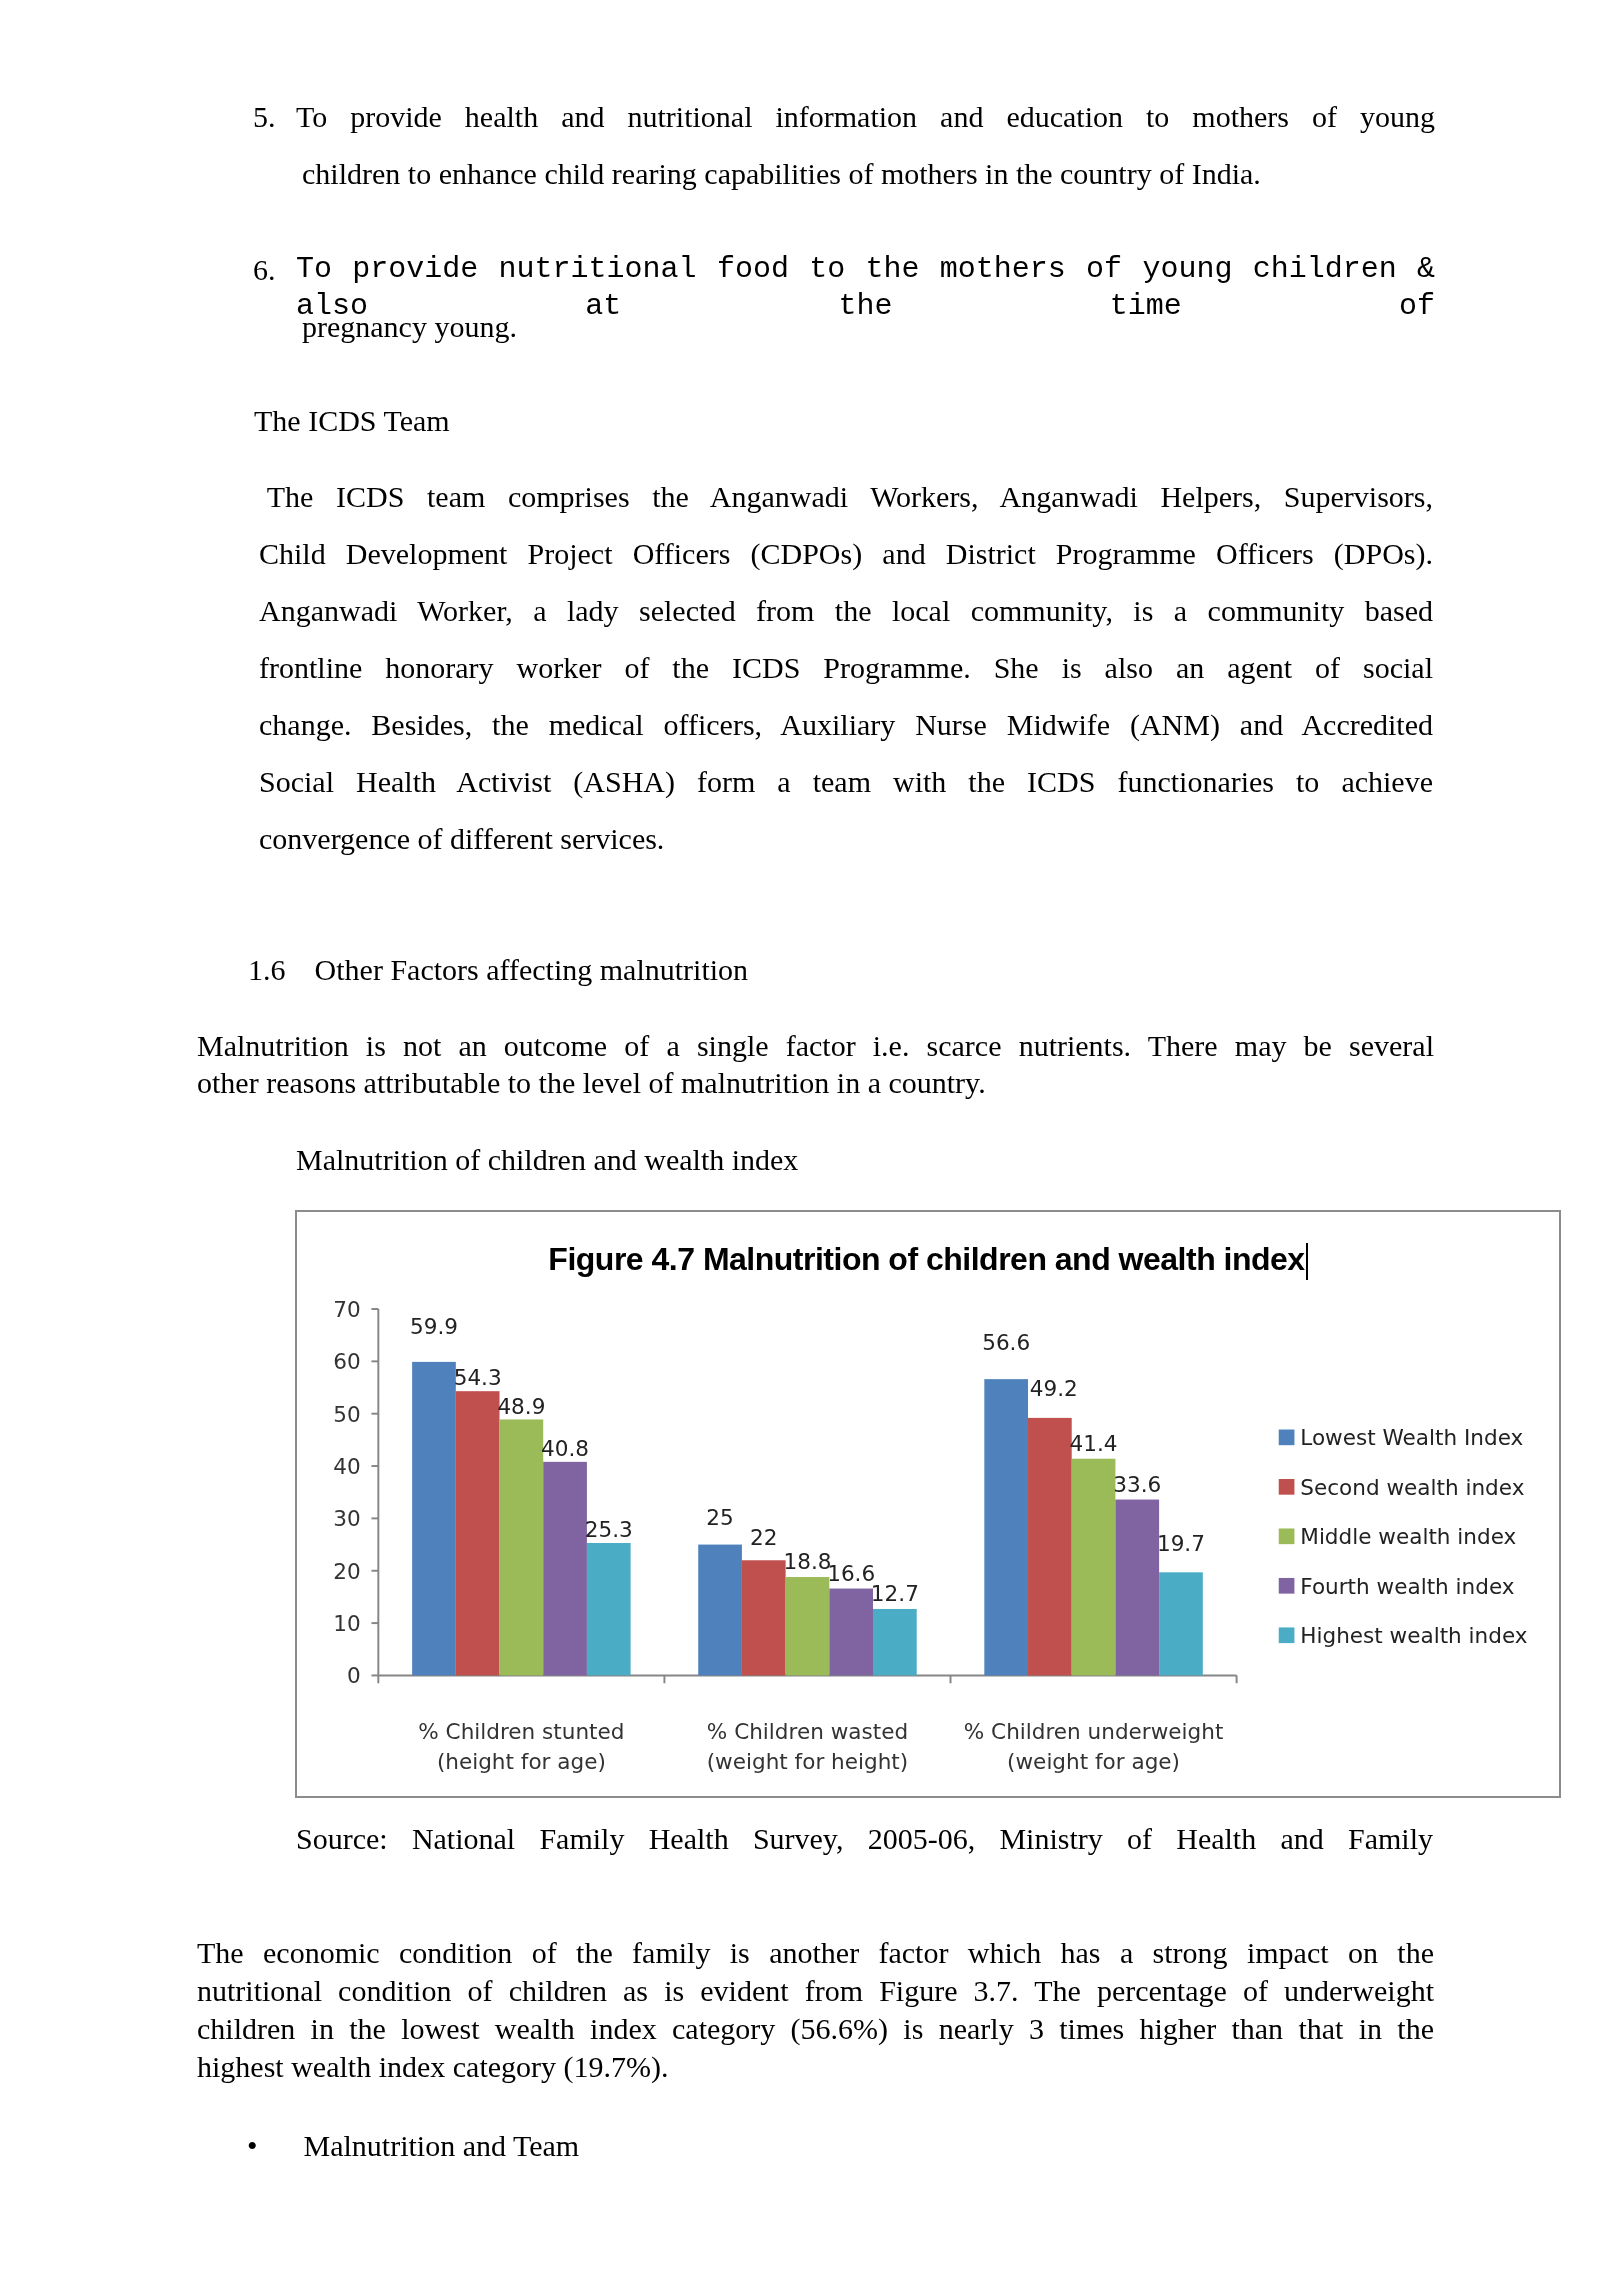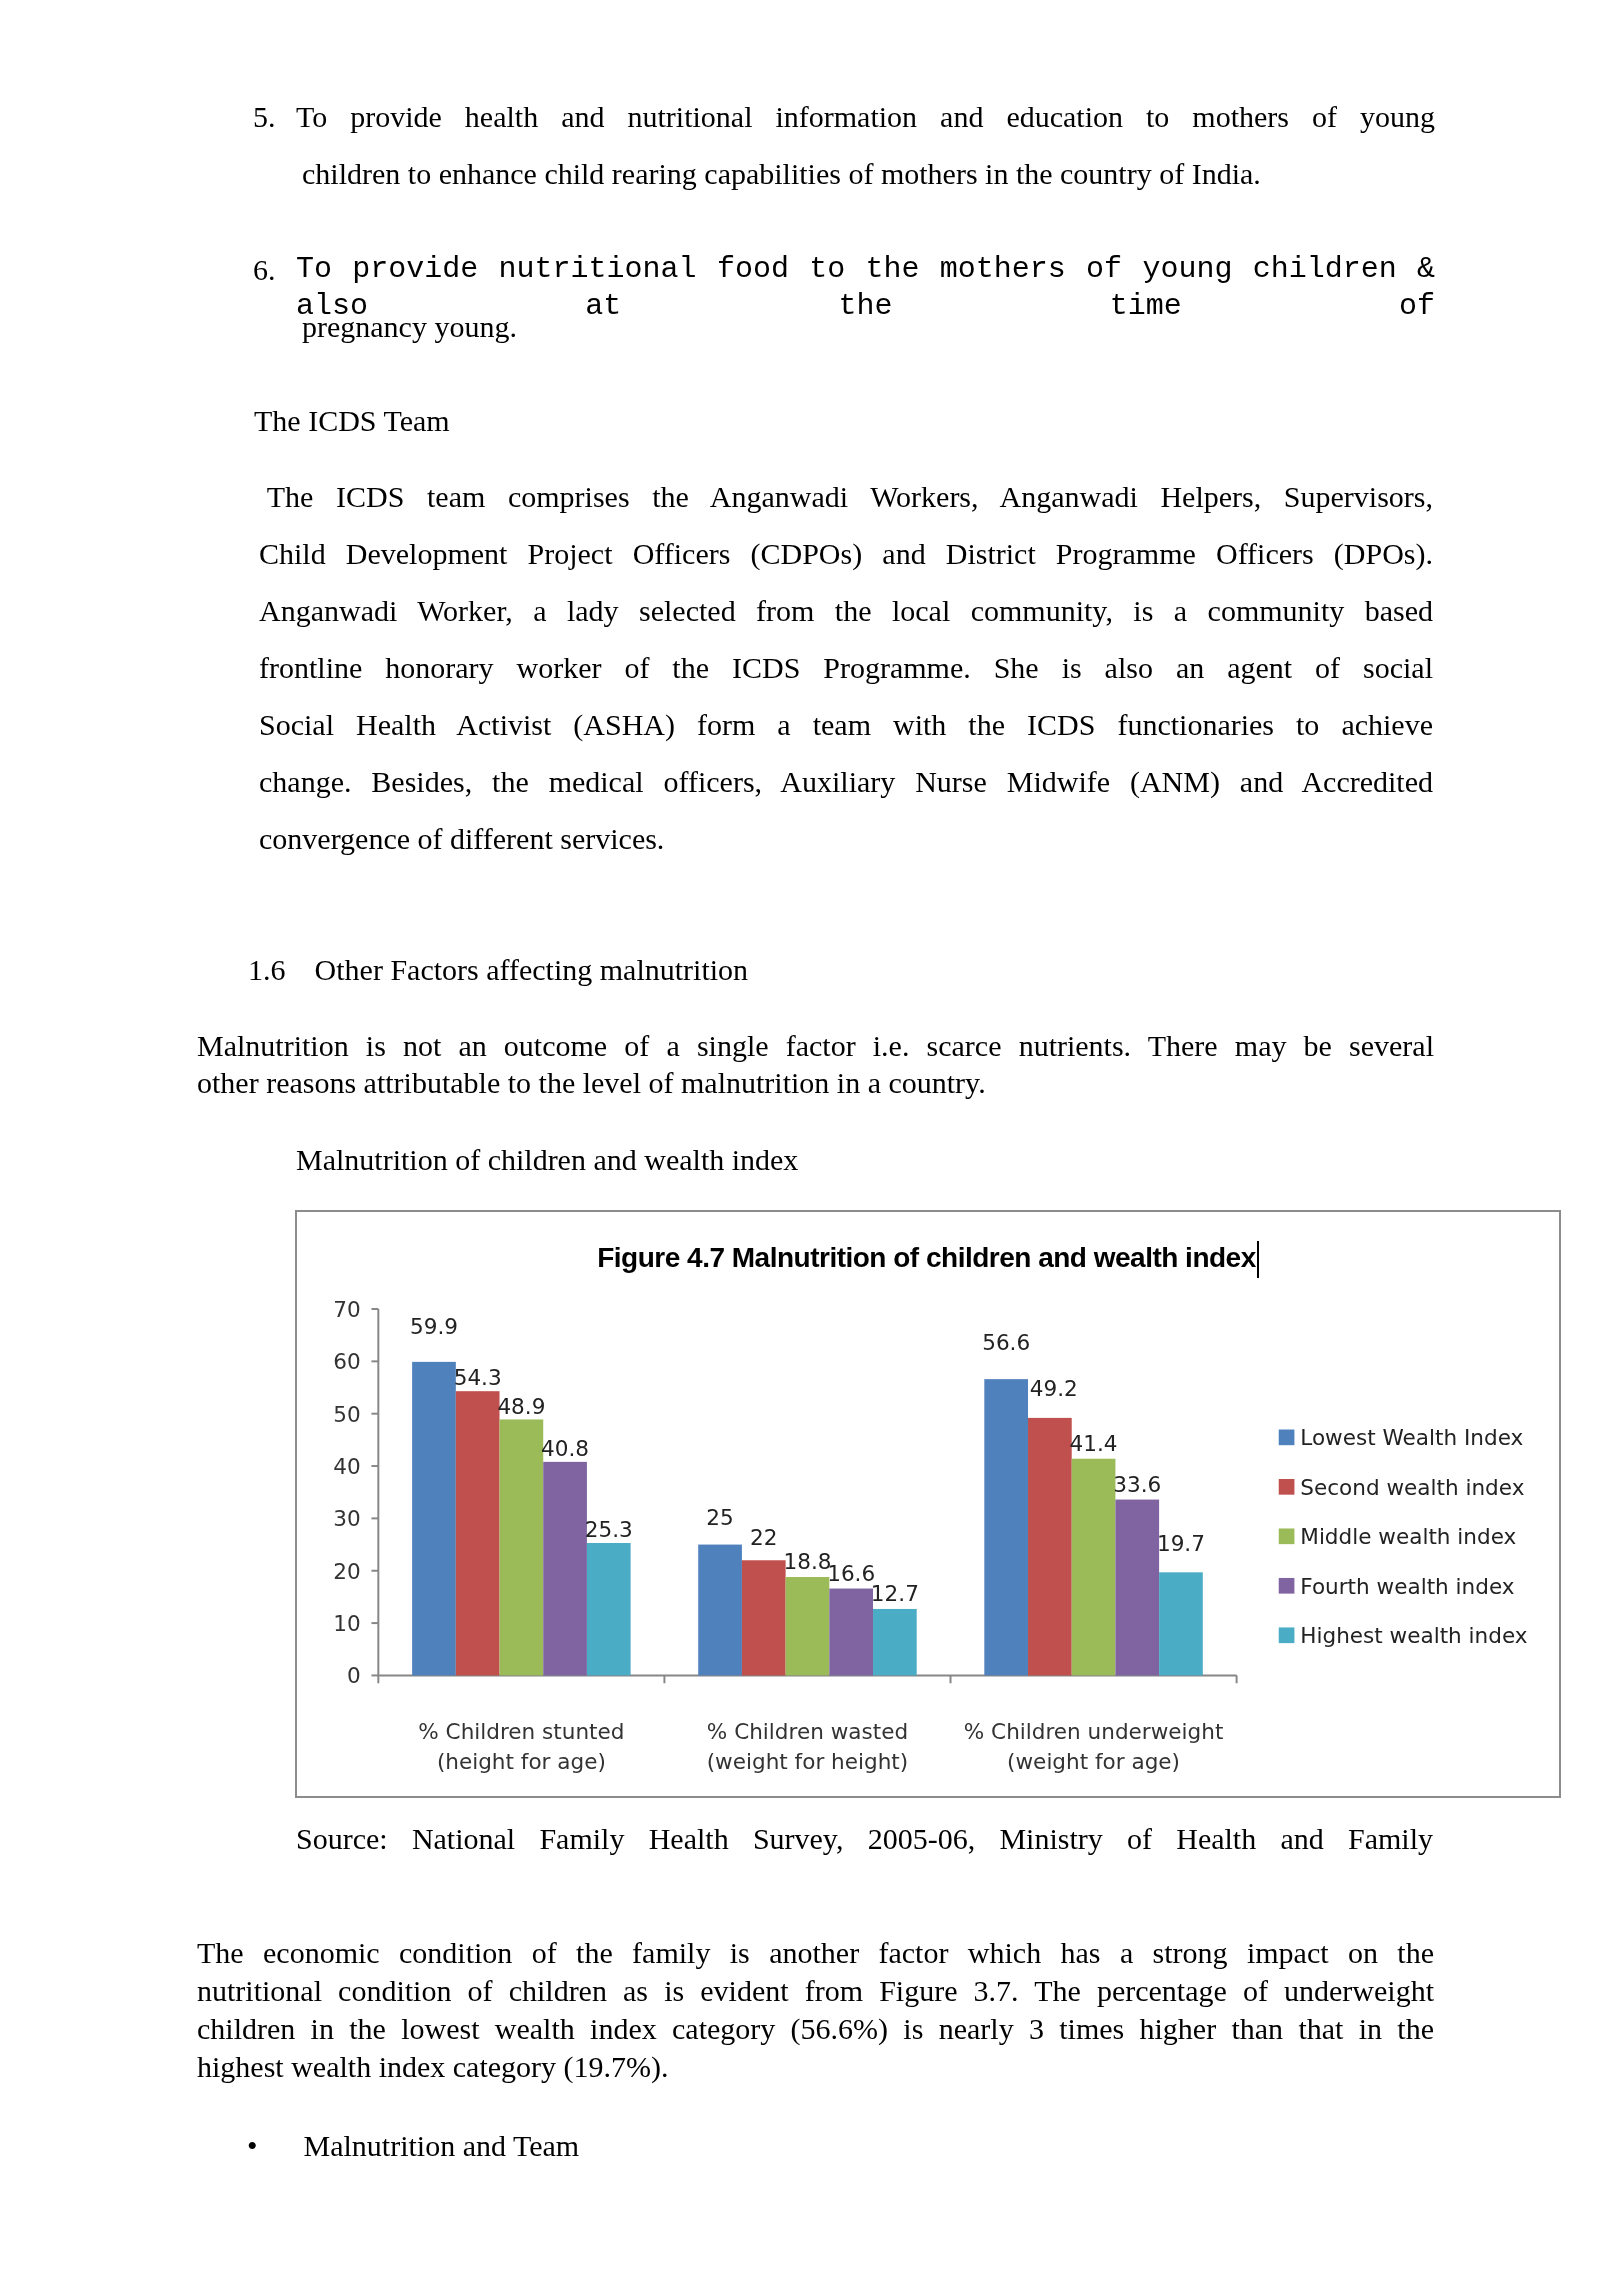--- a/index.html
+++ b/index.html
@@ -5,21 +5,21 @@
   html, body { margin:0; padding:0; background:#ffffff; }
   body { width:1620px; height:2293px; position:relative; overflow:hidden;
          font-family:"Liberation Serif", serif; color:#000; }
   .abs { position:absolute; }
   .txt { font-size:30px; line-height:37px; }
   .justify { text-align:justify; text-align-last:justify; }
   .lastline { text-align:left; text-align-last:left; }
   .chart-frame { position:absolute; left:295px; top:1210px; width:1266px; height:588px;
                  border:2.9px solid #8c8c8c; box-sizing:border-box; background:#fff; }
   .chart-title { position:absolute; left:0; top:29px; width:100%; text-align:center;
-                 font-family:"Liberation Sans", sans-serif; font-weight:bold; font-size:28px; color:#000;
+                 font-family:"Liberation Sans", sans-serif; font-weight:bold; font-size:32px; color:#000;
                  letter-spacing:-0.5px; }
   .cursor { display:inline-block; width:2px; height:37px; background:#000; vertical-align:middle; margin-left:1px; }
   .chart-svg { position:absolute; left:0; top:0; }
   .ax-label { font-family:"DejaVu Sans", sans-serif; font-size:22px; fill:#333; }
   .data-label { font-family:"DejaVu Sans", sans-serif; font-size:22px; fill:#222; }
   .legend-label { font-family:"DejaVu Sans", sans-serif; font-size:22px; fill:#222; }
 </style>
 </head>
 <body>
 
@@ -38,22 +38,22 @@
   </div>
 </div>
 <div class="abs txt" style="left:302px; top:308px;">pregnancy young.</div>
 
 <div class="abs txt" style="left:254px; top:402px;">The ICDS Team</div>
 <div class="abs txt" style="left:259px; top:478px; width:1174px;">
   <div class="justify" style="height:57px; padding-left:7.8px;">The ICDS team comprises the Anganwadi Workers, Anganwadi Helpers, Supervisors,</div>
   <div class="justify" style="height:57px;">Child Development Project Officers (CDPOs) and District Programme Officers (DPOs).</div>
   <div class="justify" style="height:57px;">Anganwadi Worker, a lady selected from the local community, is a community based</div>
   <div class="justify" style="height:57px;">frontline honorary worker of the ICDS Programme. She is also an agent of social</div>
+  <div class="justify" style="height:57px;">change. Besides, the medical officers, Auxiliary Nurse Midwife (ANM) and Accredited</div>
   <div class="justify" style="height:57px;">Social Health Activist (ASHA) form a team with the ICDS functionaries to achieve</div>
-  <div class="justify" style="height:57px;">change. Besides, the medical officers, Auxiliary Nurse Midwife (ANM) and Accredited</div>
   <div class="lastline" style="height:57px;">convergence of different services.</div>
 </div>
 
 <div class="abs txt" style="left:248px; top:951px;">
   <span>1.6</span>
   <span style="margin-left:21.6px;">Other Factors affecting malnutrition</span>
 </div>
 
 <div class="abs txt" style="left:197px; top:1027px; width:1237px;">
   <div class="justify">Malnutrition is not an outcome of a single factor i.e. scarce nutrients. There may be several</div>

